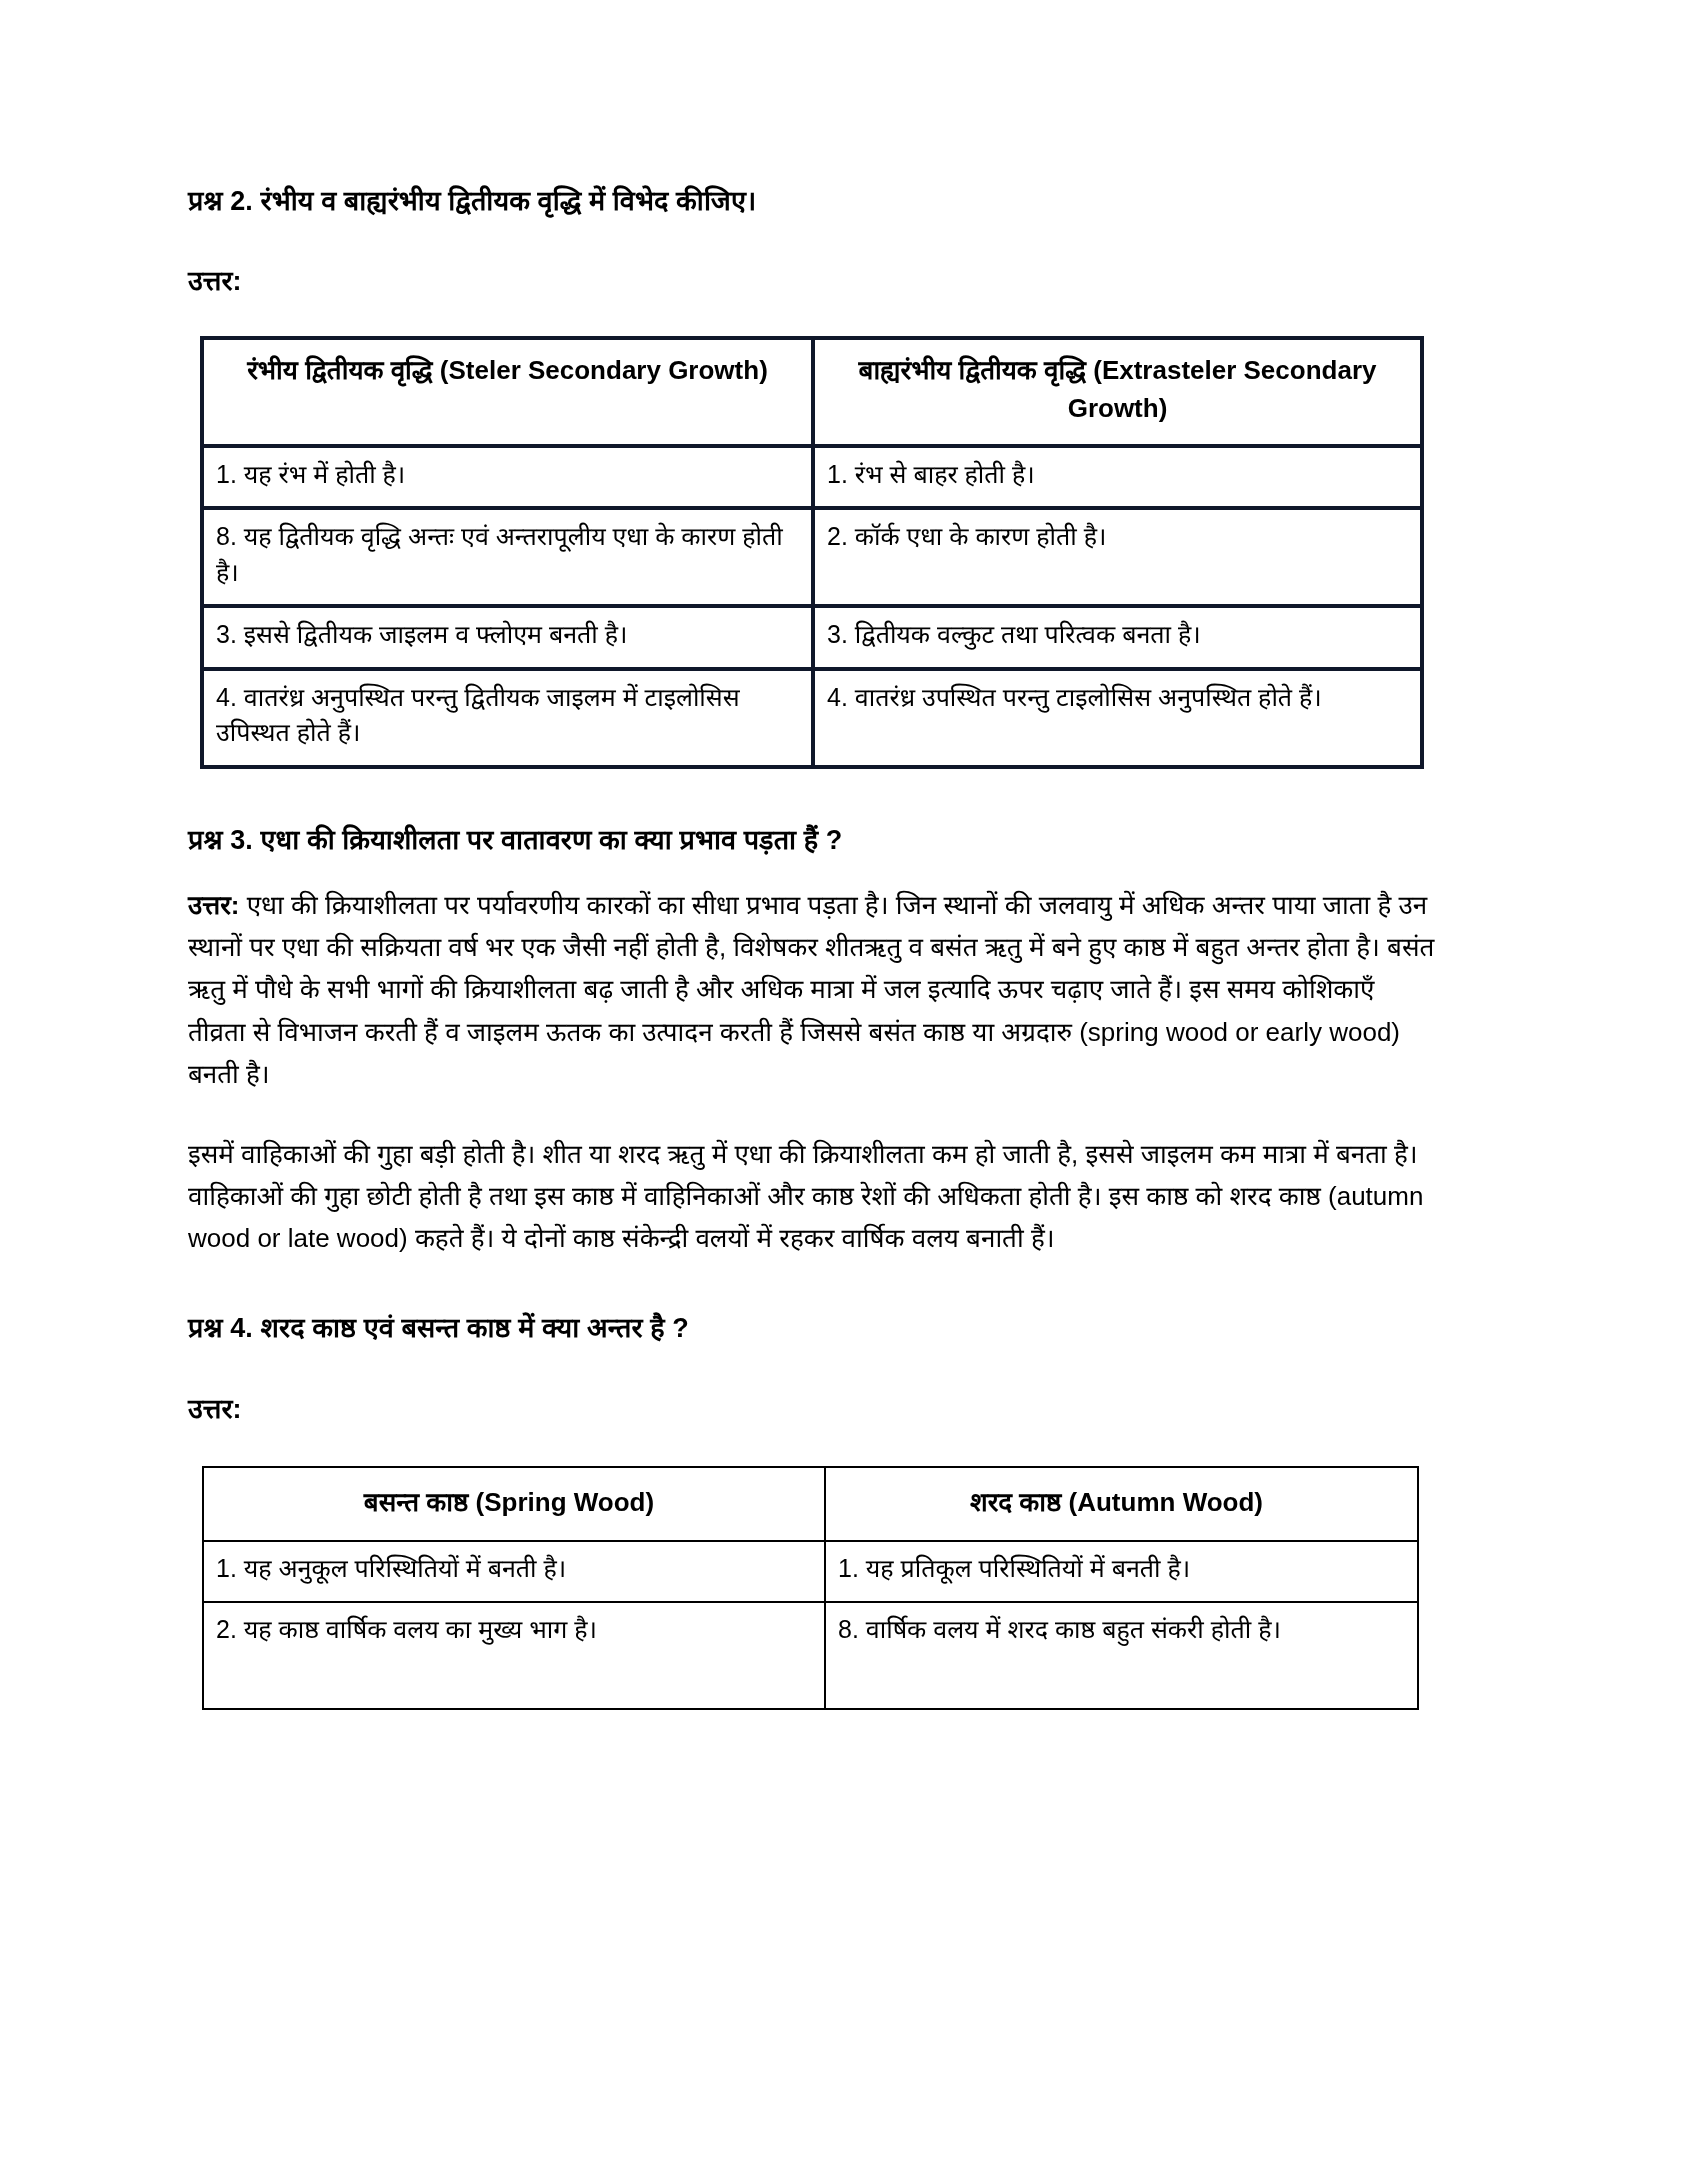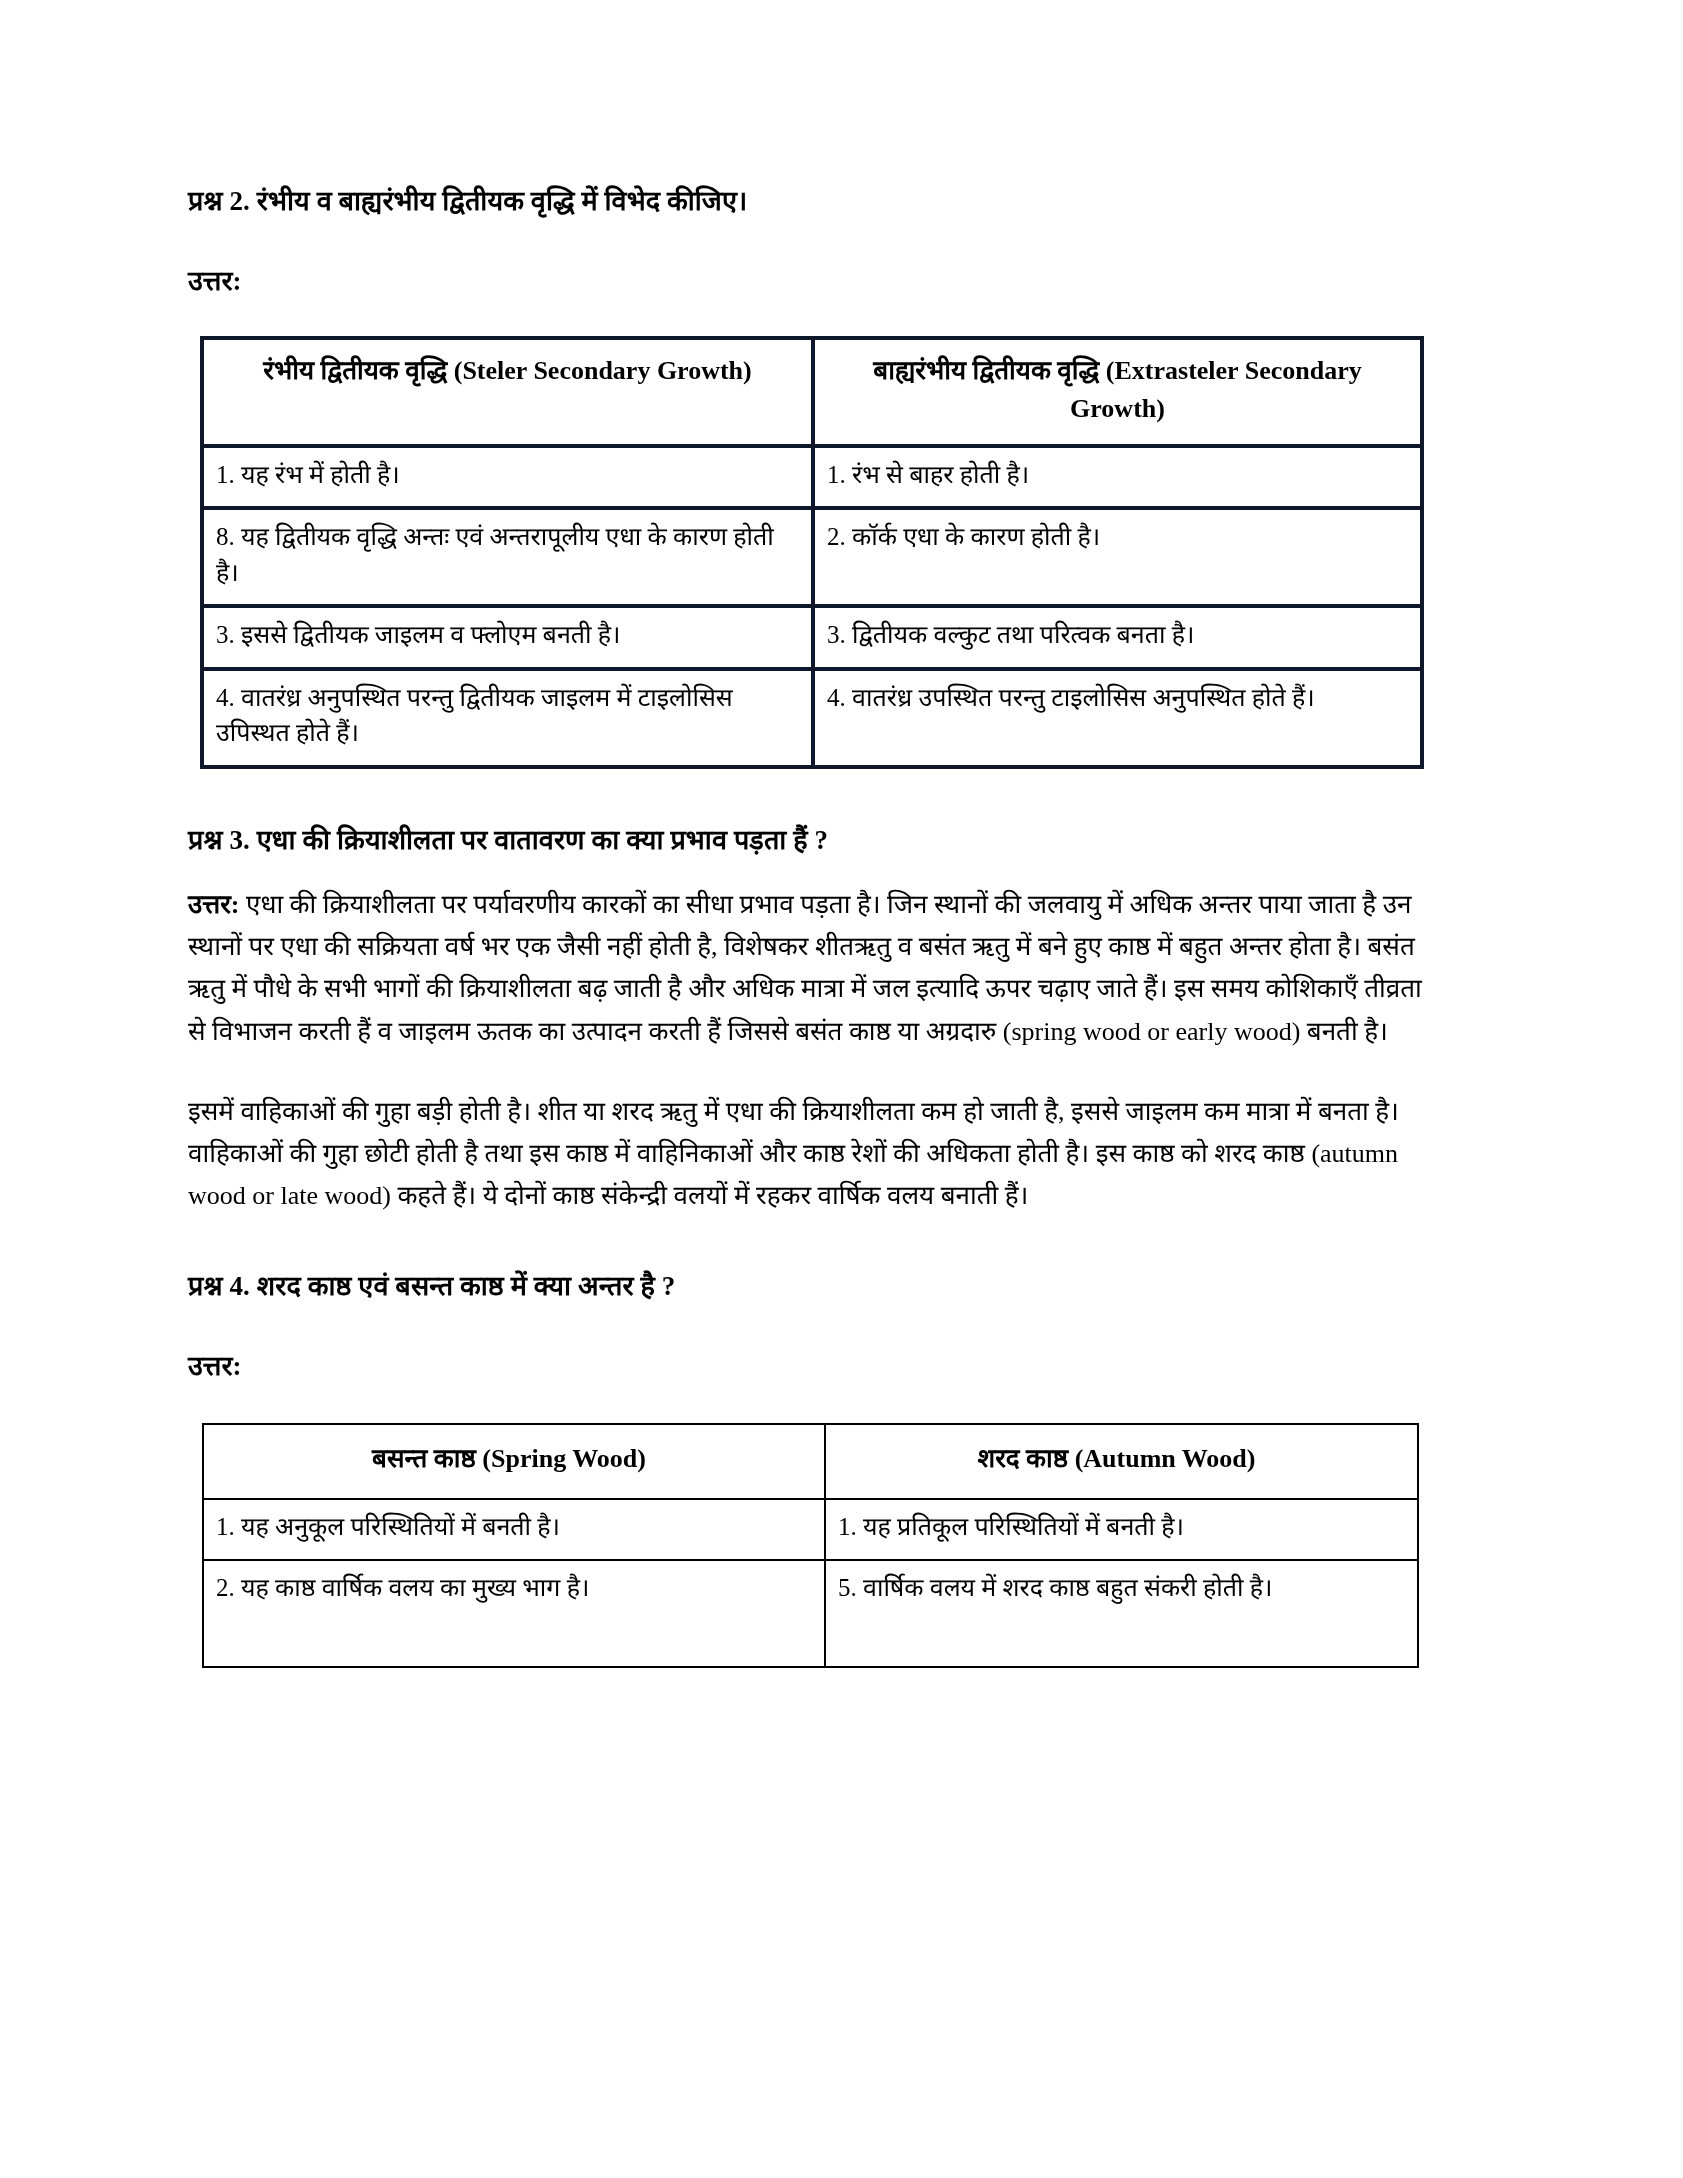--- a/index.html
+++ b/index.html
@@ -13,21 +13,20 @@
     font-family: "Liberation Sans", "DejaVu Sans", sans-serif;
     color: #000000;
     -webkit-font-smoothing: antialiased;
   }
   .page {
     position: relative;
     width: 1683px;
     height: 2178px;
     box-sizing: border-box;
     padding: 183px 248px 0 188px;
-    font-family: Liberation Serif, serif;
   }
   .q-heading {
     font-size: 27px;
     font-weight: bold;
     line-height: 1.35;
     margin: 0 0 0 0;
     letter-spacing: 0.1px;
   }
   .answer-label-block {
     font-size: 27px;
@@ -151,19 +150,19 @@
       <tr>
         <td class="hcell">बसन्त काष्ठ (Spring Wood)</td>
         <td class="hcell">शरद काष्ठ (Autumn Wood)</td>
       </tr>
       <tr>
         <td>1. यह अनुकूल परिस्थितियों में बनती है।</td>
         <td>1. यह प्रतिकूल परिस्थितियों में बनती है।</td>
       </tr>
       <tr class="tall">
         <td>2. यह काष्ठ वार्षिक वलय का मुख्य भाग है।</td>
-        <td>5. वार्षिक वलय में शरद काष्ठ बहुत संकरी होती है।</td>
+        <td>8. वार्षिक वलय में शरद काष्ठ बहुत संकरी होती है।</td>
       </tr>
     </tbody>
   </table>
 
 </div>
 
 
 </body></html>

